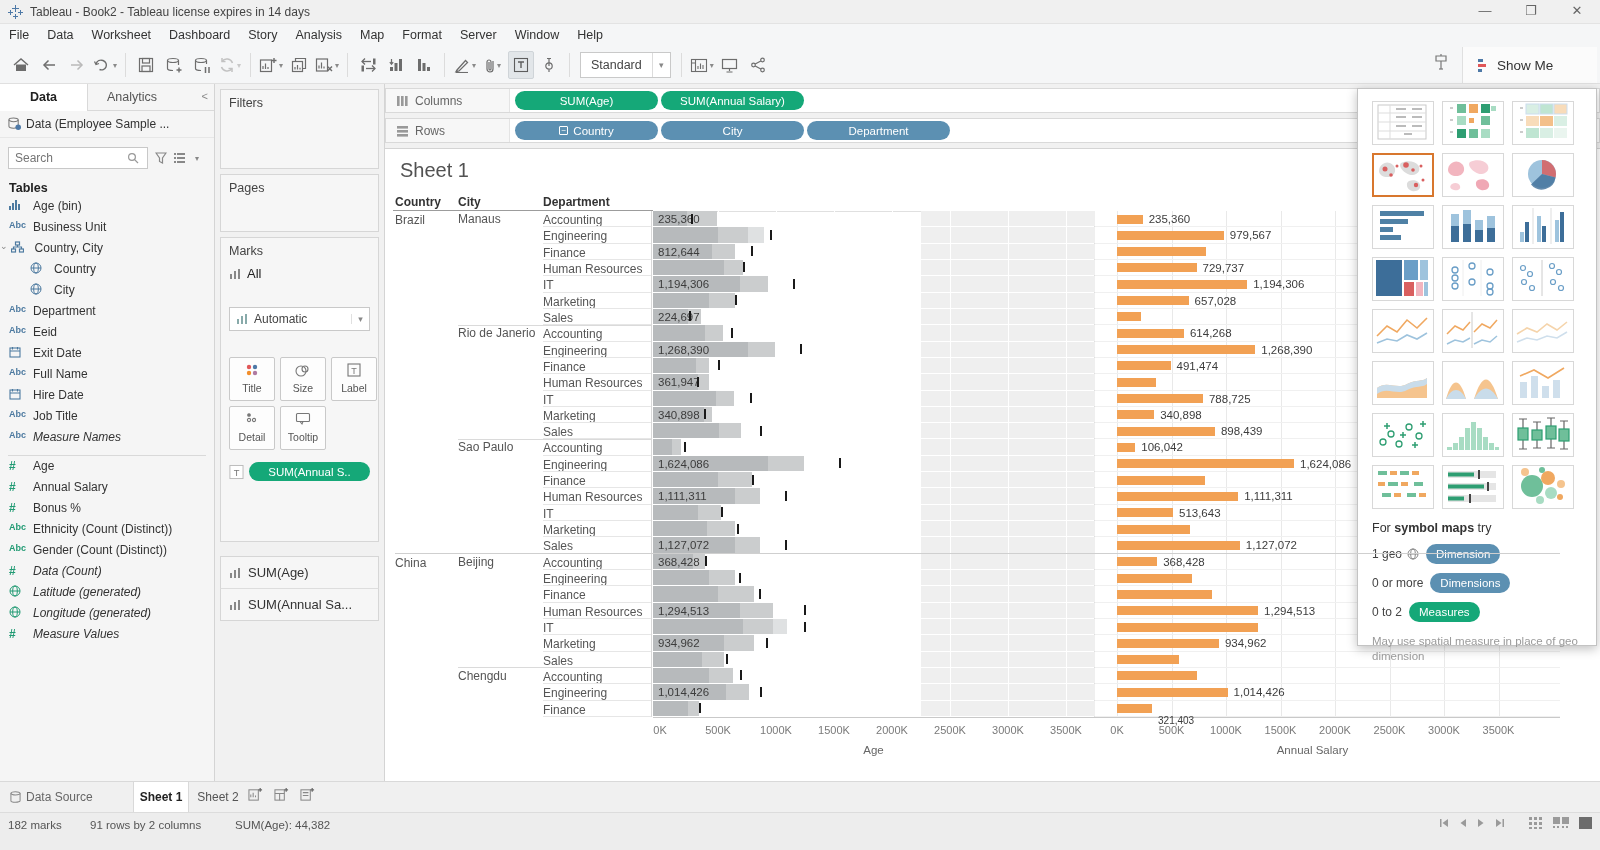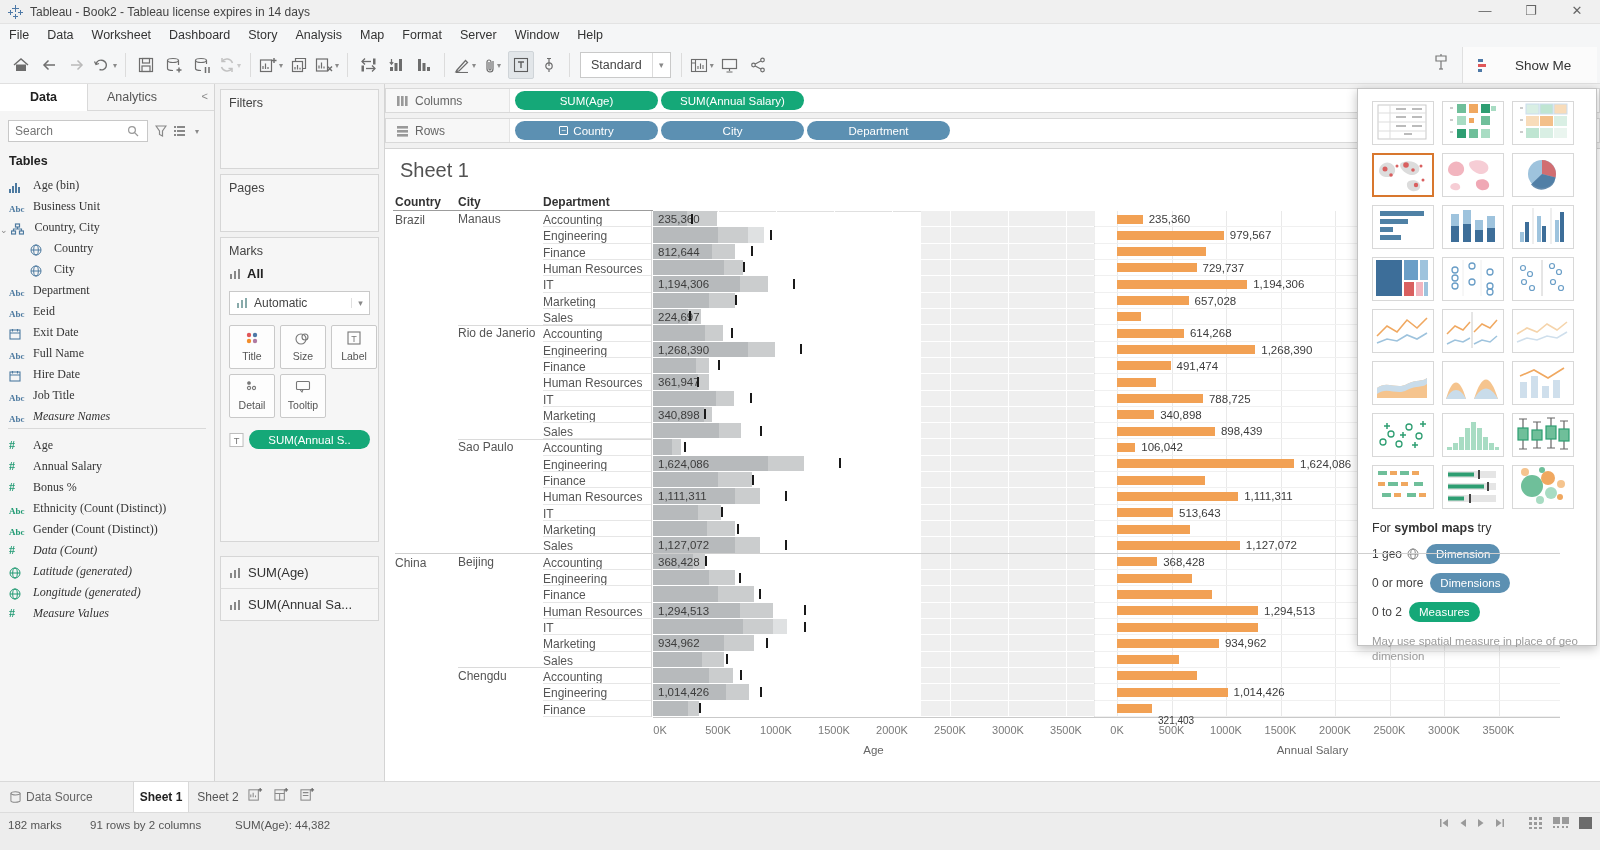--- a/index.html
+++ b/index.html
@@ -20,52 +20,52 @@
 
   
   #toolbar { position:absolute; top:47px; left:0; width:1600px; height:37px; background:#f5f6f7; border-bottom:1px solid #e0e0e0; }
   .tbi { display:inline-flex; align-items:center; justify-content:center; height:28px; min-width:26px; margin:4px 1px; vertical-align:top; cursor:pointer; border-radius:2px; }
   .tbi.pressed { background:#e2e6e9; border:1px solid #cfd4d8; }
   .tbsep { display:inline-block; width:1px; height:24px; background:#dcdcdc; margin:6px 6px; vertical-align:top; }
   .caret { font-size:8px; color:#8a8a8a; margin-left:2px; }
   #fitsel { display:inline-flex; align-items:center; margin:5px 4px; height:26px; border:1px solid #c9c9c9; background:#fff; vertical-align:top; }
   #fitsel .val { padding:0 10px; font-size:12.5px; color:#444; }
   #fitsel .dd { width:18px; text-align:center; border-left:1px solid #dcdcdc; color:#888; font-size:9px; line-height:24px; }
-  #showme-btn { position:absolute; right:3px; top:0; height:36px; width:135px; background:#fbfbfb; border-left:1px solid #e0e0e0; display:flex; align-items:center; cursor:pointer;gap:18px; }
+  #showme-btn { position:absolute; right:3px; top:0; height:36px; width:135px; background:#fbfbfb; border-left:1px solid #e0e0e0; display:flex; align-items:center; cursor:pointer; }
   #showme-btn .lbl { font-size:13.5px; color:#333; margin-left:6px; }
   #pin-tool { position:absolute; right:150px; top:6px; cursor:pointer; }
 
   
   #sidebar { position:absolute; top:84px; left:0; width:215px; height:697px; background:#f5f5f5; border-right:1px solid #d4d4d4; }
   #side-tabs { height:27px; border-bottom:1px solid #d9d9d9; position:relative; }
   .side-tab { display:inline-block; width:88px; text-align:center; padding-top:6px; height:27px; font-size:12.5px; color:#555; cursor:pointer; }
   .side-tab.active { background:#fff; font-weight:bold; color:#222; border-right:1px solid #d9d9d9; }
   #collapse { position:absolute; right:6px; top:6px; color:#888; font-size:11px; cursor:pointer; }
   #ds-row { height:27px; padding:6px 0 0 8px; font-size:12px; color:#333; white-space:nowrap; overflow:hidden; cursor:pointer; border-bottom:1px solid #e7e7e7;}
   #search-row { padding:9px 6px 2px 8px; display:flex; align-items:center; }
   #search-box { width:140px; height:22px; border:1px solid #c8c8c8; background:#fff; display:flex; align-items:center; }
   #search-box input { border:none; outline:none; width:118px; padding-left:6px; font-size:12px; color:#888; background:transparent; font-family:inherit;}
   .side-ic { margin-left:7px; color:#777; cursor:pointer; }
   #tables-h { padding:10px 0 4px 9px; font-weight:bold; font-size:12.5px; color:#222; }
-  .fld { height:21px; display:flex; align-items:flex-end; padding-left:9px; cursor:pointer; white-space:nowrap;font-family:Liberation Serif, serif; }
+  .fld { height:21px; display:flex; align-items:flex-start; padding-left:9px; cursor:pointer; white-space:nowrap; }
   .fld .fic { width:24px; flex:0 0 24px; font-size:10px; display:flex; align-items:center; }
   .fld .flbl { font-size:12px; color:#333; }
   .fld .flbl.it { font-style:italic; }
   .fld.indent { padding-left:30px; }
   .fld-sep { border-top:1px solid #d9d9d9; margin:4px 8px 3px 8px; }
   .dimc { color:#4d7aa0; } .meac { color:#229b74; }
   .abc { font-size:9px; font-weight:bold; letter-spacing:0; }
 
   
   #cards { position:absolute; top:84px; left:215px; width:170px; height:697px; background:#f1f1f1; border-right:1px solid #d4d4d4; }
   .card { background:#f6f6f6; border:1px solid #d6d6d6; margin:5px 5px 0 5px; }
   .card .ch { padding:6px 8px 4px 8px; font-size:12.5px; color:#444; }
   #marks-card { height:305px; position:relative;}
   .marks-all { padding:4px 8px; font-size:13px; color:#222; display:flex; align-items:center;}
-  #mtype { margin:6px 8px; height:24px; border:1px solid #c9c9c9; background:#fff; display:flex; align-items:center; cursor:pointer;}
+  #mtype { margin:22px 8px; height:24px; border:1px solid #c9c9c9; background:#fff; display:flex; align-items:center; cursor:pointer;}
   #mtype .mt { flex:1; font-size:12px; color:#444; padding-left:6px;}
   #mtype .dd { width:18px; text-align:center; color:#888; font-size:9px; border-left:1px solid #e0e0e0;}
   #mbtns { display:grid; grid-template-columns:46px 46px 46px; gap:5px; padding:4px 8px; }
   .mbtn { height:44px; border:1px solid #c9c9c9; background:#fdfdfd; text-align:center; cursor:pointer; border-radius:2px;}
   .mbtn .bic { height:24px; display:flex; align-items:center; justify-content:center; }
   .mbtn .blb { font-size:10.5px; color:#555; }
   #lblpill-row { display:flex; align-items:center; padding:8px 8px; }
   .pill { height:19px; border-radius:10px; color:#fff; font-size:11.5px; display:inline-flex; align-items:center; justify-content:center; padding:0 10px; cursor:pointer; white-space:nowrap;}
   .pill.green { background:#15a878; }
   .pill.blue { background:#5c90b2; }
@@ -289,20 +289,27 @@
       </svg>
       <span class="lbl">Show Me</span>
     </div>
   </div>
 
   <div id="sidebar">
     <div id="side-tabs">
       <span class="side-tab active">Data</span><span class="side-tab">Analytics</span>
       <span id="collapse">&lt;</span>
     </div>
+    <div id="ds-row">
+      <svg width="13" height="13" viewBox="0 0 14 14" style="display:inline-block;vertical-align:-2px;margin-right:5px">
+          <ellipse cx="6" cy="3" rx="5" ry="2" fill="none" stroke="#777" stroke-width="1.1"></ellipse>
+          <path d="M1 3v7c0 1.1 2.2 2 5 2s5-.9 5-2V3" fill="none" stroke="#777" stroke-width="1.1"></path>
+          <circle cx="11" cy="11" r="3" fill="#4e79a7"></circle>
+        </svg><span>Data (Employee Sample ...</span>
+    </div>
     <div id="search-row">
       <div id="search-box">
         <input placeholder="Search" style="">
         <svg width="12" height="12" viewBox="0 0 12 12" fill="none" stroke="#999" stroke-width="1.2">
             <circle cx="5" cy="5" r="3.4"></circle>
             <path d="M7.6 7.6L11 11"></path>
           </svg>
       </div>
       <span class="side-ic">
         <svg width="12" height="12" viewBox="0 0 12 12" fill="none" stroke="#888" stroke-width="1.2">
@@ -510,21 +517,21 @@
       <div class="ch">Pages</div>
     </div>
     <div class="card" id="marks-card">
       <div class="ch">Marks</div>
       <div class="marks-all">
         <svg width="12" height="12" viewBox="0 0 12 12" style="margin-right:6px">
             <rect x="1" y="6" width="2" height="5" fill="#888"></rect>
             <rect x="5" y="3" width="2" height="8" fill="#888"></rect>
             <rect x="9" y="1" width="2" height="10" fill="#888"></rect>
           </svg>
-        <span style="font-weight:bold">All</span>
+        <span style="font-weight:normal">All</span>
       </div>
       <div id="mtype">
         <svg width="12" height="12" viewBox="0 0 12 12" style="margin-left:6px">
             <rect x="1" y="6" width="2" height="5" fill="#8aa"></rect>
             <rect x="5" y="3" width="2" height="8" fill="#8aa"></rect>
             <rect x="9" y="1" width="2" height="10" fill="#8aa"></rect>
           </svg>
         <span class="mt">Automatic</span>
         <span class="dd">▾</span>
       </div>

